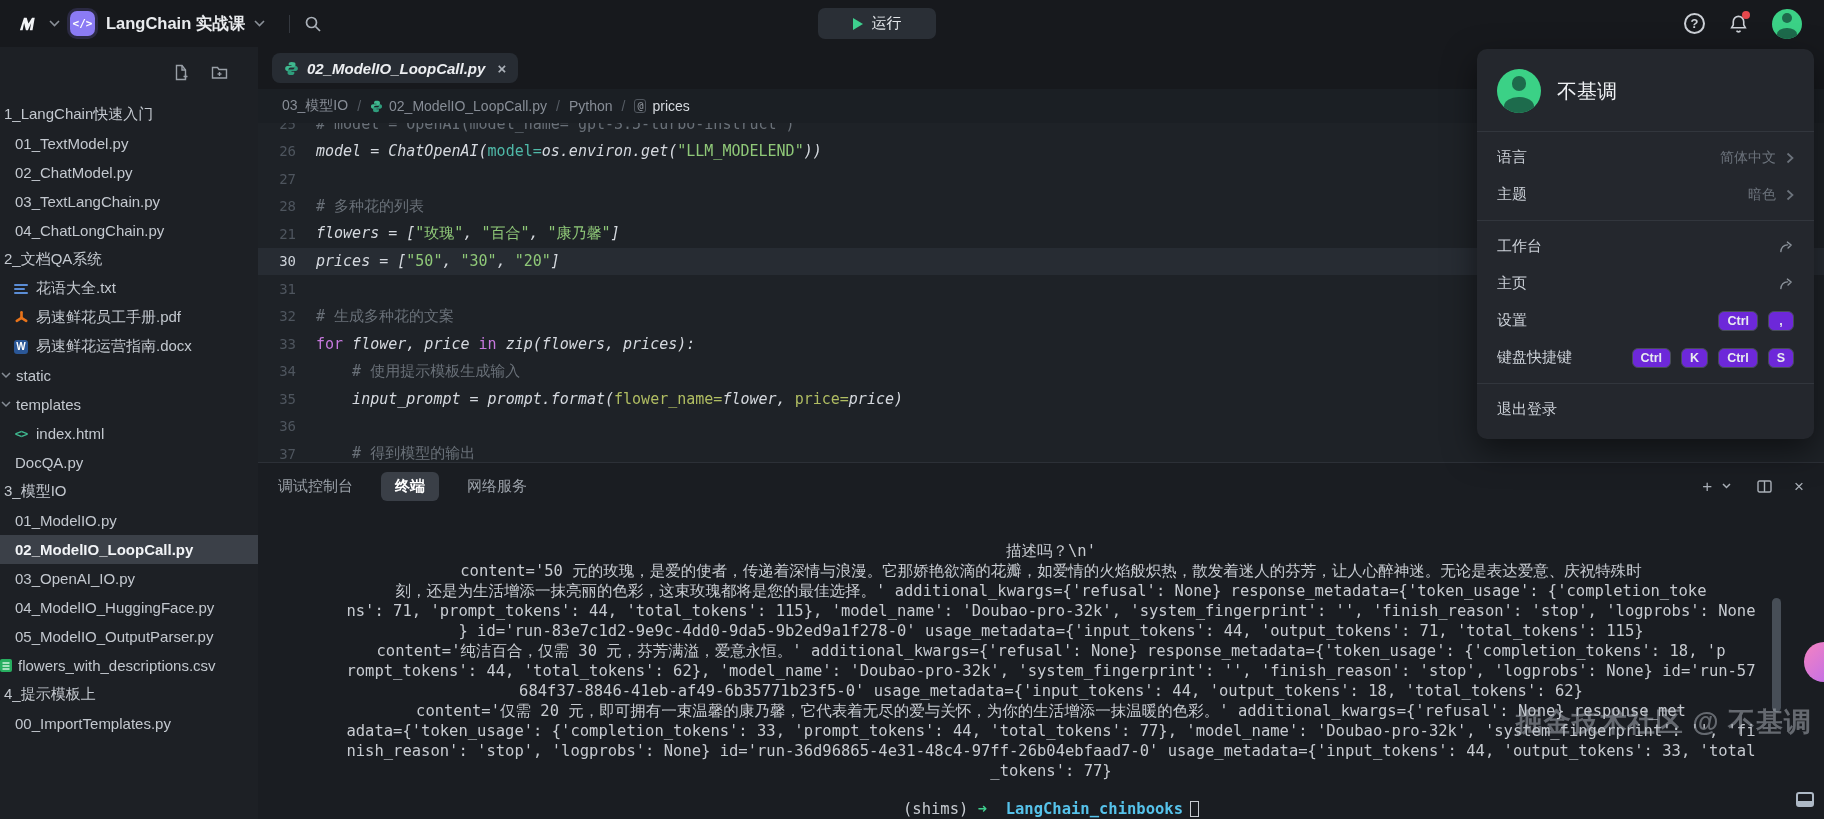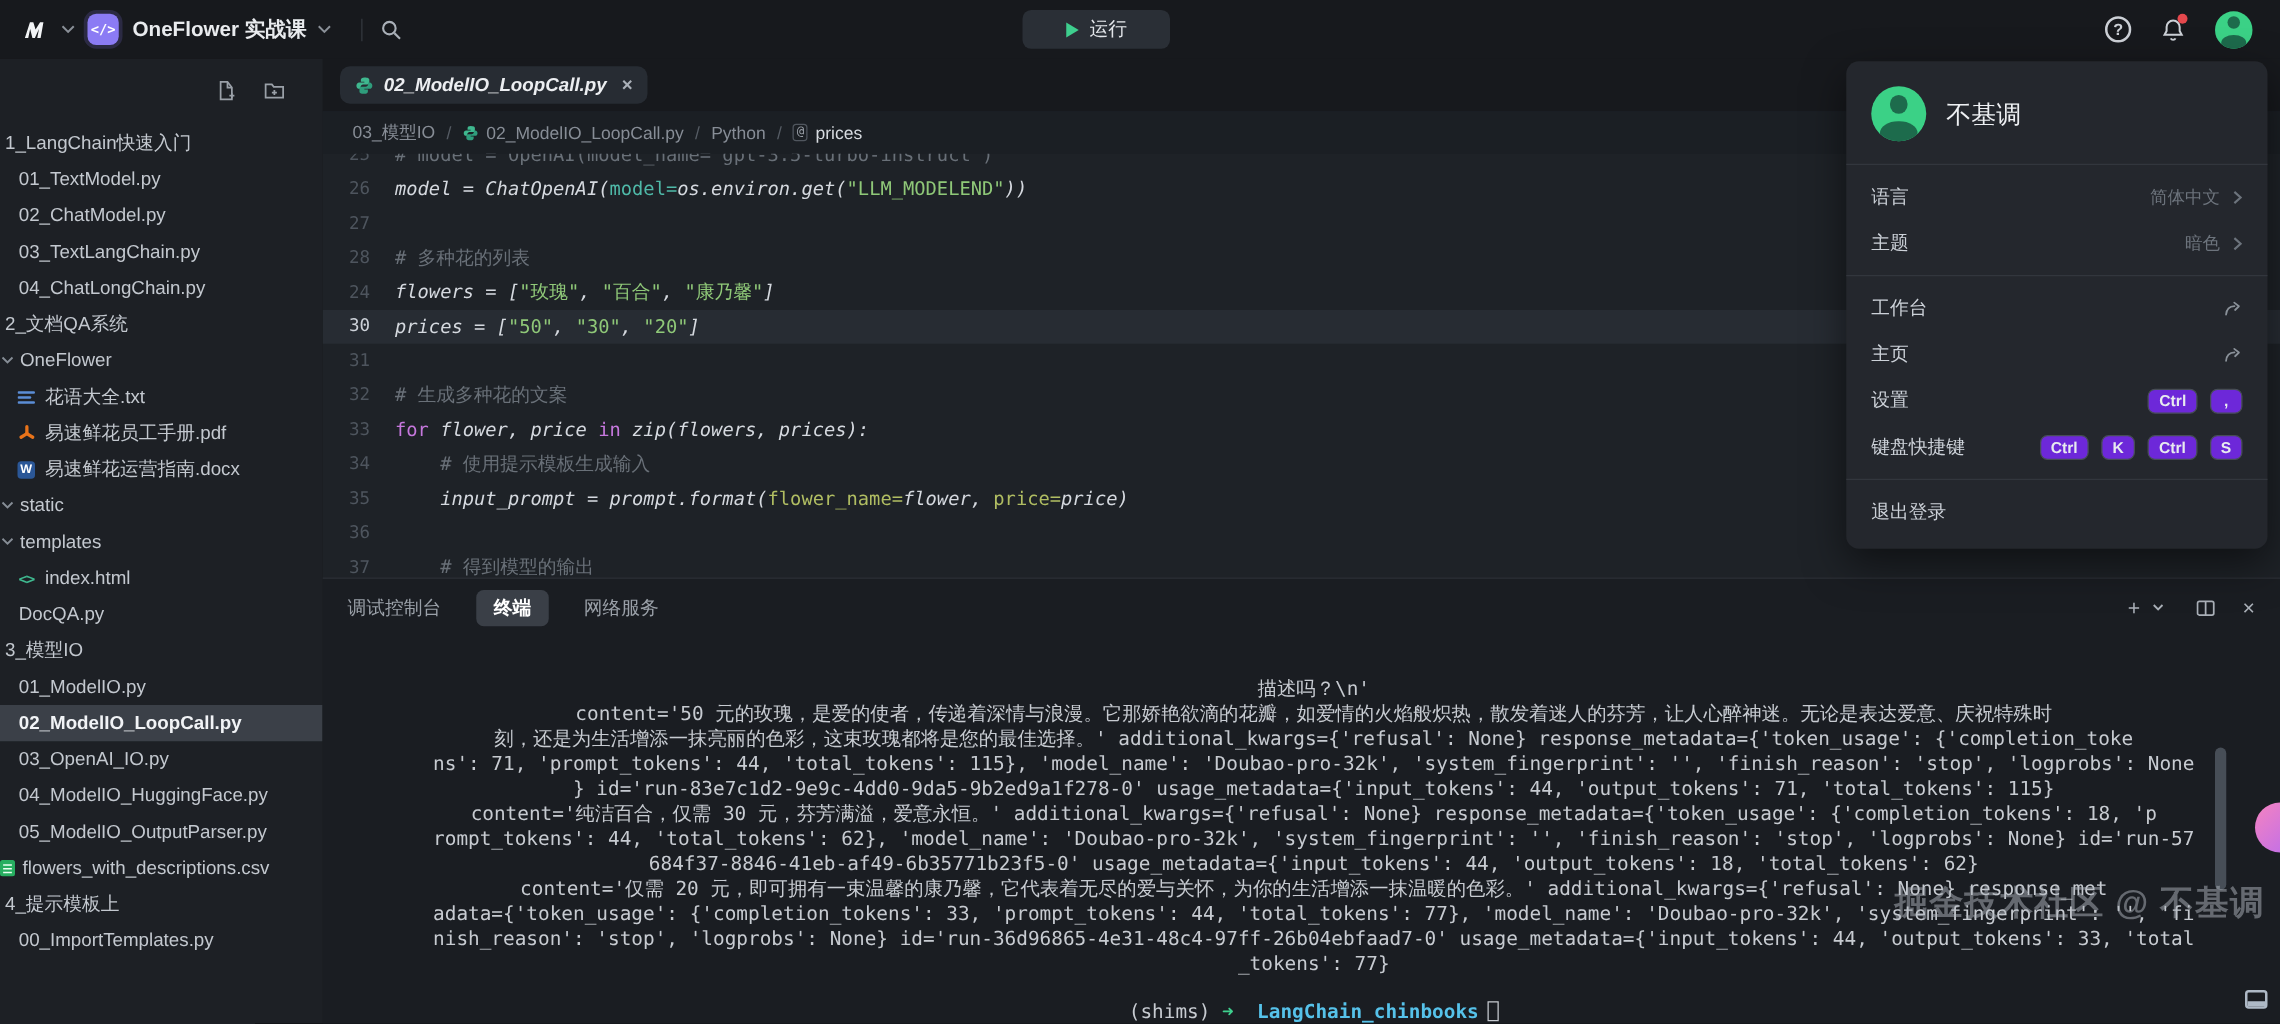--- a/index.html
+++ b/index.html
@@ -118,21 +118,21 @@
       <svg width="22" height="18" viewBox="0 0 22 20">
           <path fill="#f2f4f6" d="M2 17 6.5 3h3l2 6.5L15.5 3h3L16 17h-3l1.5-8-3.6 8h-2.2L6.7 9 5 17z"></path>
         </svg>
     </span>
     <span class="chev iconbtn">
       <svg width="11" height="7" viewBox="0 0 11 7" fill="none" stroke="#8a9098" stroke-width="1.6">
           <polyline points="1,1 5.5,5.5 10,1"></polyline>
         </svg>
     </span>
     <span class="proj-badge">&lt;/&gt;</span>
-    <span class="proj-title">OneFlower 实战课</span>
+    <span class="proj-title">LangChain 实战课</span>
     <span class="chev iconbtn">
       <svg width="11" height="7" viewBox="0 0 11 7" fill="none" stroke="#8a9098" stroke-width="1.6">
           <polyline points="1,1 5.5,5.5 10,1"></polyline>
         </svg>
     </span>
     <span class="vsep"></span>
     <span class="iconbtn">
       <svg width="18" height="18" viewBox="0 0 18 18" fill="none" stroke="#aab0b8" stroke-width="1.7">
           <circle cx="7.5" cy="7.5" r="5"></circle>
           <line x1="11.5" y1="11.5" x2="16" y2="16"></line>
@@ -184,28 +184,20 @@
           <span>02_ChatModel.py</span>
         </div>
         <div class="tree-row lvl1">
           <span>03_TextLangChain.py</span>
         </div>
         <div class="tree-row lvl1">
           <span>04_ChatLongChain.py</span>
         </div>
         <div class="tree-row lvl0 folder">
           <span>2_文档QA系统</span>
-        </div>
-        <div class="tree-row lvl1 folder">
-          <span class="tw">
-            <svg width="10" height="7" viewBox="0 0 10 7" fill="none" stroke="#868d96" stroke-width="1.5">
-              <polyline points="1,1 5,5 9,1"></polyline>
-            </svg>
-          </span>
-          <span>OneFlower</span>
         </div>
         <div class="tree-row lvl2">
           <span class="fic">
             <svg width="14" height="12" viewBox="0 0 14 12">
               <g stroke="#5b8dd6" stroke-width="2" stroke-linecap="round">
                 <line x1="1" y1="2" x2="13" y2="2"></line>
                 <line x1="1" y1="6" x2="10" y2="6"></line>
                 <line x1="1" y1="10" x2="13" y2="10"></line>
               </g>
             </svg>
@@ -343,21 +335,21 @@
         </div>
         <div class="code-row">
           <span class="gutter">27</span>
           <span class="ctext"></span>
         </div>
         <div class="code-row">
           <span class="gutter">28</span>
           <span class="ctext"><span class="t-com"># 多种花的列表</span></span>
         </div>
         <div class="code-row">
-          <span class="gutter">24</span>
+          <span class="gutter">21</span>
           <span class="ctext"><span class="t-def">flowers = [</span><span class="t-str">"玫瑰"</span><span class="t-def">, </span><span class="t-str">"百合"</span><span class="t-def">, </span><span class="t-str">"康乃馨"</span><span class="t-def">]</span></span>
         </div>
         <div class="code-row active">
           <span class="gutter">30</span>
           <span class="ctext"><span class="t-def">prices = [</span><span class="t-str">"50"</span><span class="t-def">, </span><span class="t-str">"30"</span><span class="t-def">, </span><span class="t-str">"20"</span><span class="t-def">]</span></span>
         </div>
         <div class="code-row">
           <span class="gutter">31</span>
           <span class="ctext"></span>
         </div>

